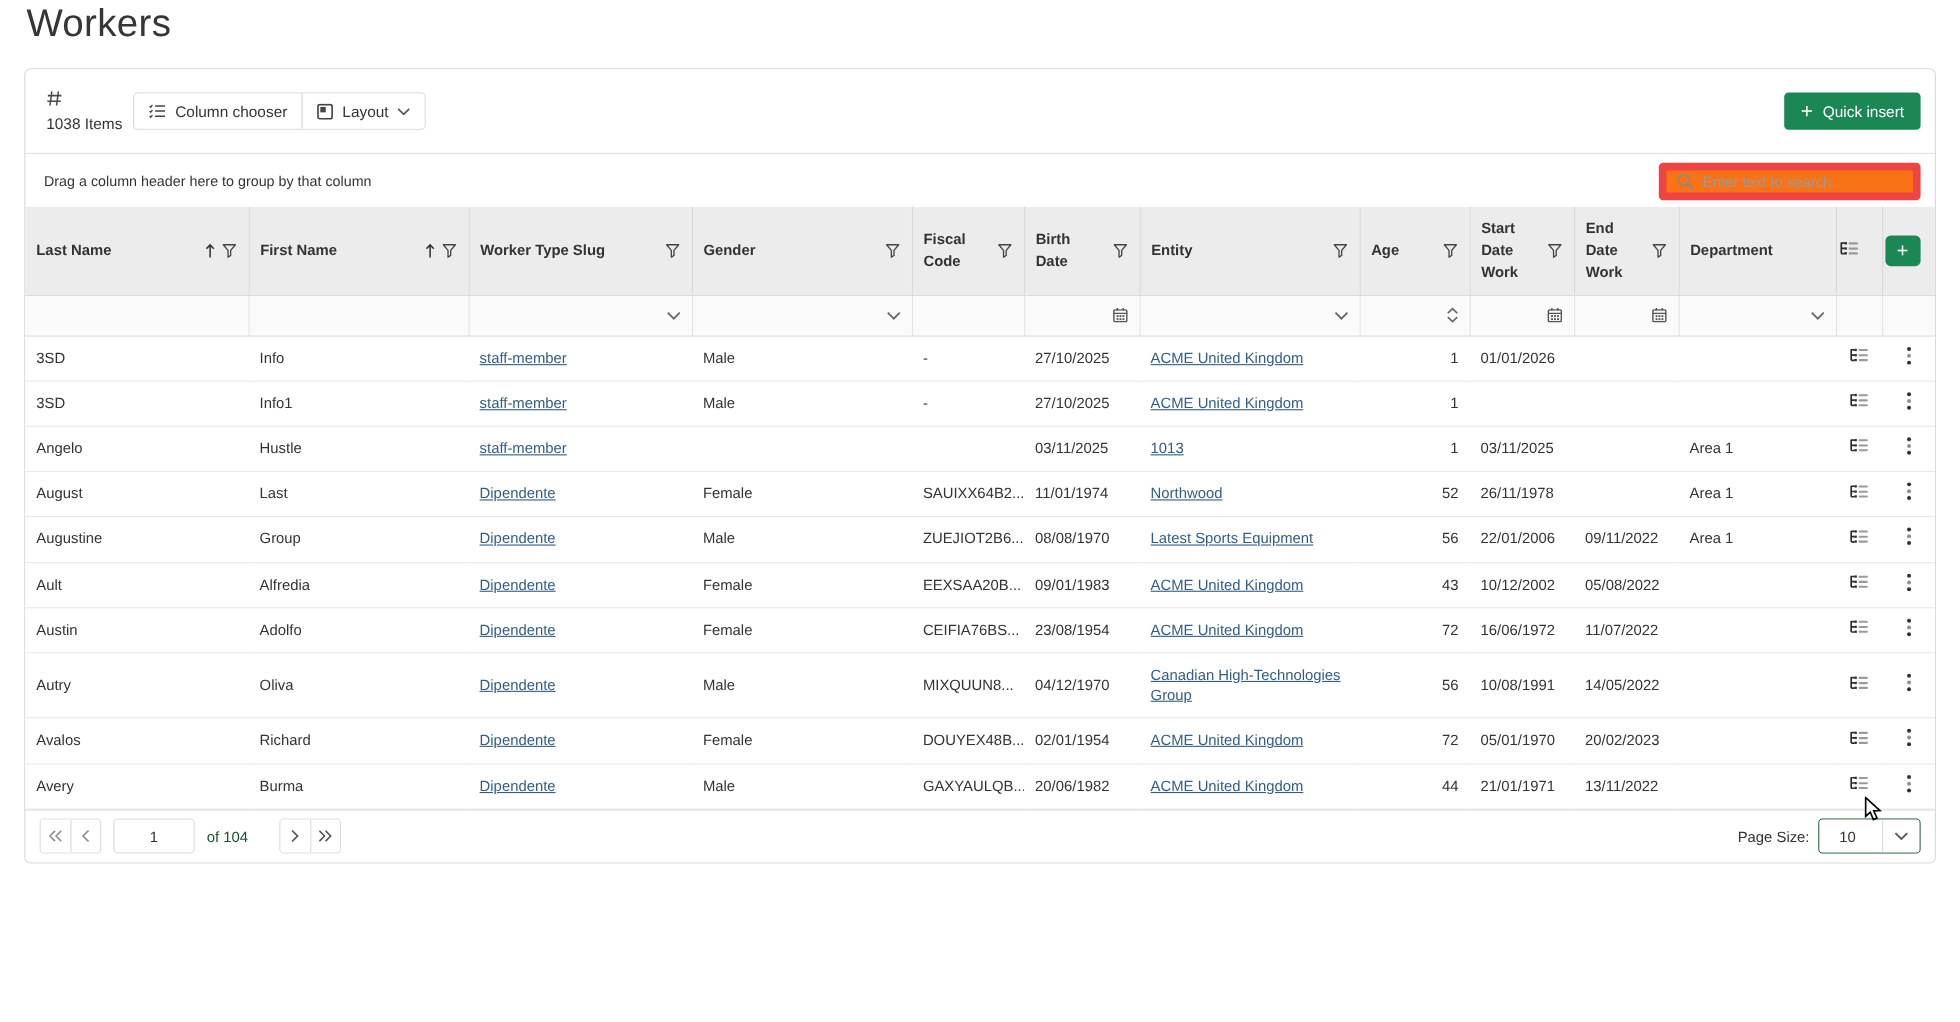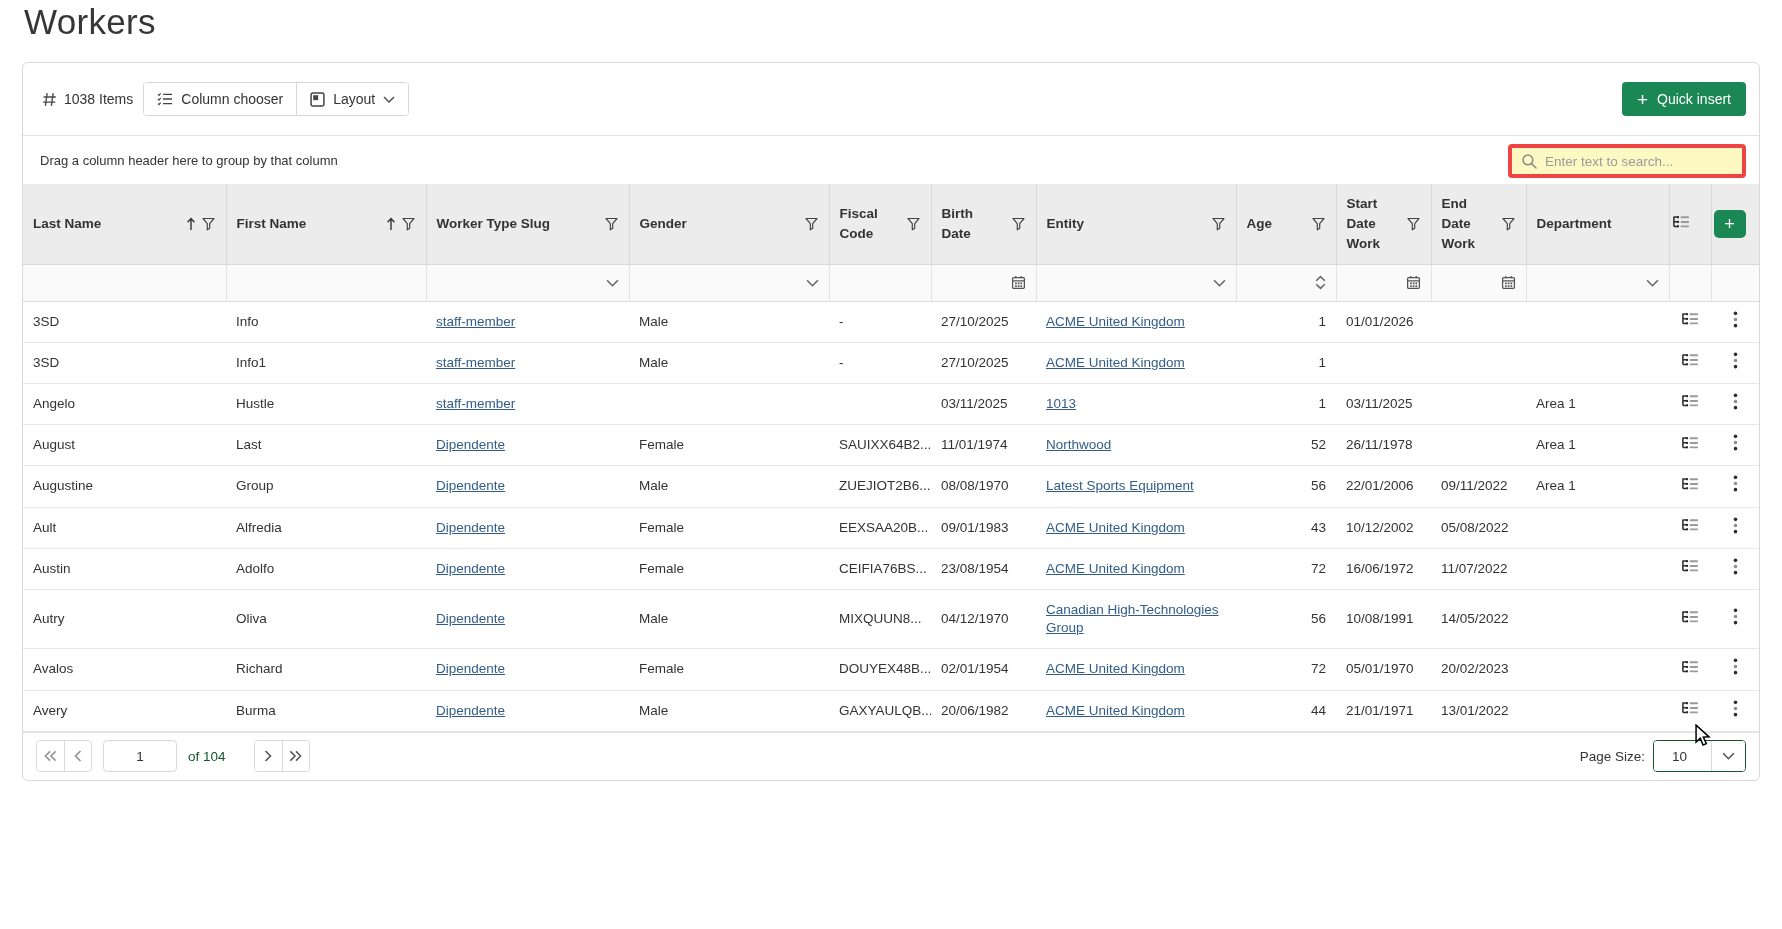--- a/index.html
+++ b/index.html
@@ -3,32 +3,32 @@
 <meta charset="utf-8">
 <style>
   * { box-sizing: border-box; margin: 0; padding: 0; }
   html,body { width:1782px; height:929px; background:#fff; font-family:"Liberation Sans",sans-serif; color:#333; overflow:hidden; }
   .page-title { position:absolute; left:24px; top:2px; font-size:35px; font-weight:300; color:#363636; letter-spacing:.3px; }
 
   .panel { position:absolute; left:22px; top:62px; width:1738px; background:#fff; border:1px solid #d9d9d9; border-radius:6px; }
 
   
   .toolbar { display:flex; align-items:center; padding:19px 13px; }
-  .items-count { display:flex; align-items:flex-end; gap:7px; font-size:14px; color:#333; padding:0 10px 0 6px; }
+  .items-count { display:flex; align-items:flex-start; gap:7px; font-size:14px; color:#333; padding:0 10px 0 6px;flex-direction:column; }
   .btn-group { display:flex; border:1px solid #d6d6d6; border-radius:4px; background:#fff; overflow:hidden; }
   .btn { display:flex; align-items:center; gap:8px; height:32px; padding:0 13px; font-size:14px; color:#333; background:#fff; border:none; cursor:pointer; font-family:inherit; }
   .btn + .btn { border-left:1px solid #d6d6d6; }
   .toolbar-right { margin-left:auto; display:flex; align-items:center; gap:10px; }
   .btn-quick { display:flex; align-items:center; gap:9px; height:34px; padding:0 15px; border:none; border-radius:4px; background:#1a8754; color:#fff; font-size:14px; cursor:pointer; font-family:inherit; }
   .btn-quick .plus { font-size:19px; font-weight:400; line-height:1; }
 
   
   .grid-area { border-top:1px solid #e2e2e2; }
   .group-bar { position:relative; height:48px; display:flex; align-items:center; padding:0 17px; font-size:13px; color:#333; }
-  .search-box { position:absolute; right:13px; top:8px; width:238px; height:34px; border:4px solid #ef4444; border-radius:4px; background:#fef9c3; display:flex; align-items:center; padding:0 9px; gap:7px; }
+  .search-box { position:absolute; right:13px; top:8px; width:238px; height:34px; border:7px solid #ef4444; border-radius:4px; background:#f97316; display:flex; align-items:center; padding:0 9px; gap:7px; }
   .search-box input { border:none; outline:none; width:100%; font-size:13.5px; color:#444; font-family:inherit; background:transparent; }
   .search-box input::placeholder { color:#9a9a9a; }
 
   table.tbl { width:1736px; border-collapse:collapse; table-layout:fixed; font-size:13.5px; }
   .tbl th { background:#ececec; font-weight:600; color:#333; text-align:left; padding:8px 10px; height:80px; vertical-align:middle; border-right:1px solid #d9d9d9; border-bottom:1px solid #d9d9d9; }
   .tbl th:last-child { border-right:none; }
   .h { display:flex; align-items:center; width:100%; gap:5px; }
   .h .lbl { flex:1; min-width:0; line-height:1.45; }
   .filter-row td { background:#fafafa; height:37px; padding:0 10px; border-right:1px solid #e4e4e4; border-bottom:1px solid #dcdcdc; }
   .filter-row td:last-child { border-right:none; }
@@ -614,21 +614,21 @@
         <tr>
           <td>Avery</td>
           <td>Burma</td>
           <td><a class="lnk">Dipendente</a></td>
           <td>Male</td>
           <td class="trunc">GAXYAULQB...</td>
           <td>20/06/1982</td>
           <td><a class="lnk">ACME United Kingdom</a></td>
           <td class="num">44</td>
           <td>21/01/1971</td>
-          <td>13/01/2022</td>
+          <td>13/11/2022</td>
           <td></td>
           <td class="ic-cell"><span style="display:inline-block"><svg width="19" height="14" viewBox="0 0 20 14">
                   <path d="M2 1.2 V11.8 M2 1.8 H5.4 M2 6.8 H5.4 M2 11.8 H5.4" stroke="#2c2c2c" stroke-width="1.6" fill="none"></path>
                   <rect x="5.2" y="0.8" width="2.2" height="2.2" fill="#2c2c2c"></rect>
                   <rect x="5.2" y="5.8" width="2.2" height="2.2" fill="#2c2c2c"></rect>
                   <rect x="5.2" y="10.4" width="2.2" height="2.2" fill="#2c2c2c"></rect>
                   <rect x="9" y="1" width="9" height="2" rx="1" fill="#9a9a9a"></rect>
                   <rect x="9" y="6" width="9" height="2" rx="1" fill="#9a9a9a"></rect>
                   <rect x="9" y="10.6" width="9" height="2" rx="1" fill="#9a9a9a"></rect>
                 </svg></span></td>

